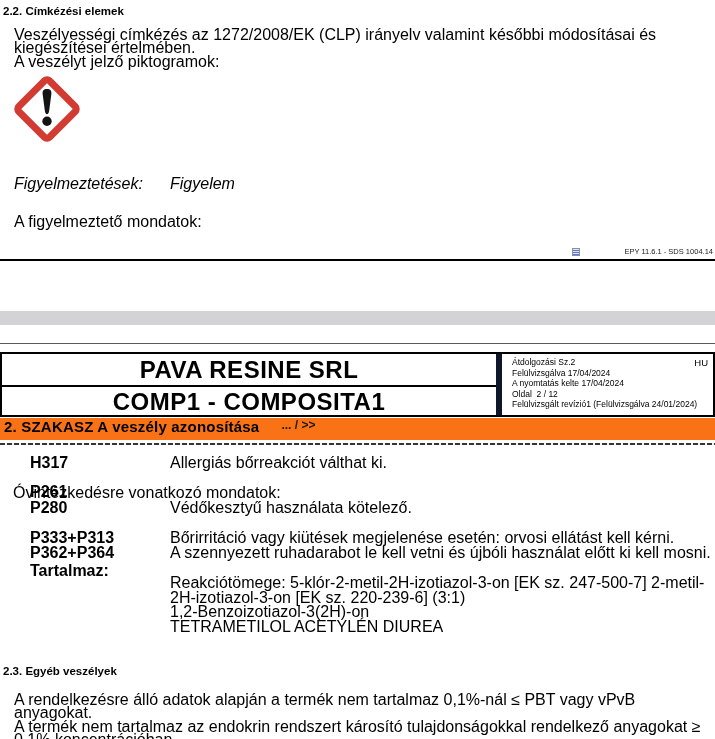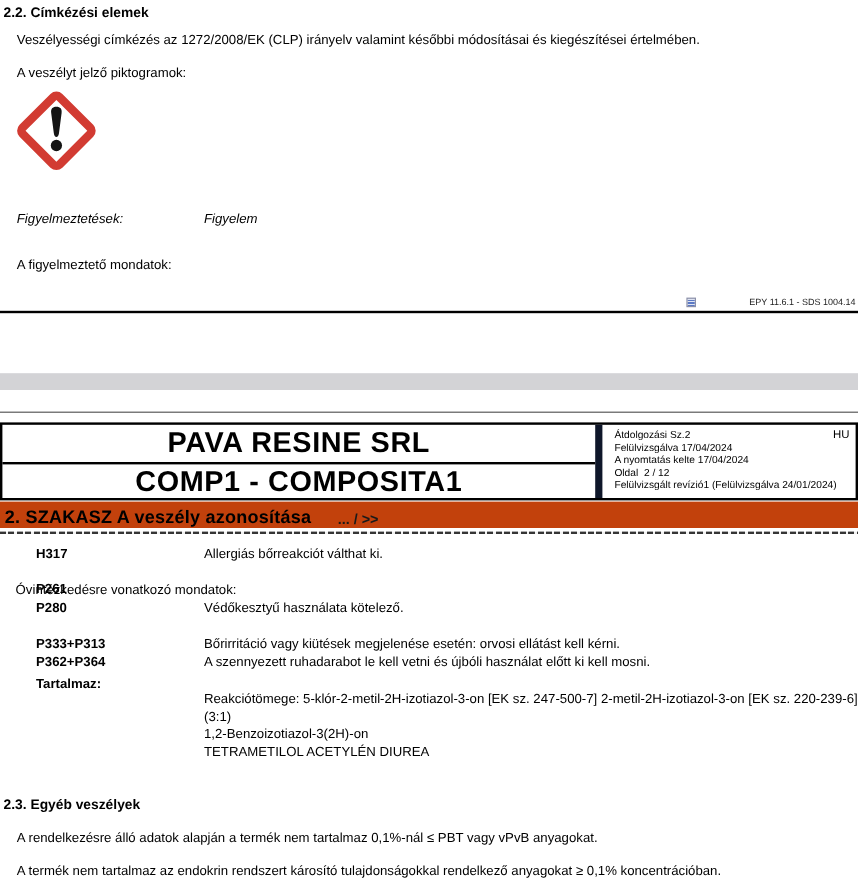--- a/index.html
+++ b/index.html
@@ -5,21 +5,21 @@
   * { margin:0; padding:0; box-sizing:border-box; }
   html,body { background:#ffffff; }
   body {
     width:715px; height:739px;
     font-family:"Liberation Sans","DejaVu Sans",sans-serif;
     color:#000;
     position:relative;
     overflow:hidden;
   }
   .abs { position:absolute; }
-  .t11 { font-size:11px; line-height:13px; }
+  .t11 { font-size:16px; line-height:13px; }
   .b   { font-weight:bold; }
 
   
   .sec-head { font-size:11.5px; font-weight:bold; }
   .pictogram-box { width:70px; height:70px; }
   .footer-ref {
     font-size:7.5px; color:#222;
     display:flex; align-items:center; gap:2px;
   }
   .epy-icon {
@@ -56,22 +56,22 @@
     padding:3px 4px 12px 8px;
   }
   .rev-line { font-size:8.5px; line-height:10.6px; white-space:pre-wrap; }
   .lang-code {
     position:absolute; right:5px; top:3px; font-size:9.5px;
   }
 
   
   .section-band {
     left:0; top:418px; width:715px; height:22px;
-    background:#c2410c;
-    display:flex; align-items:flex-end;
+    background:#f97316;
+    display:flex; align-items:flex-start;
   }
   .band-title { font-size:15px; font-weight:bold; letter-spacing:0.2px; margin-left:4px; }
   .band-suffix { font-size:12px; font-weight:bold; color:#1a1a1a; margin-left:22px; }
   .band-underline {
     left:0; top:443px; width:715px; height:2px;
     background:repeating-linear-gradient(90deg,#353535 0 5px,#f2f2f2 5px 7px);
   }
 
   
   .code-col { position:absolute; left:30px; top:0; font-weight:bold; }

